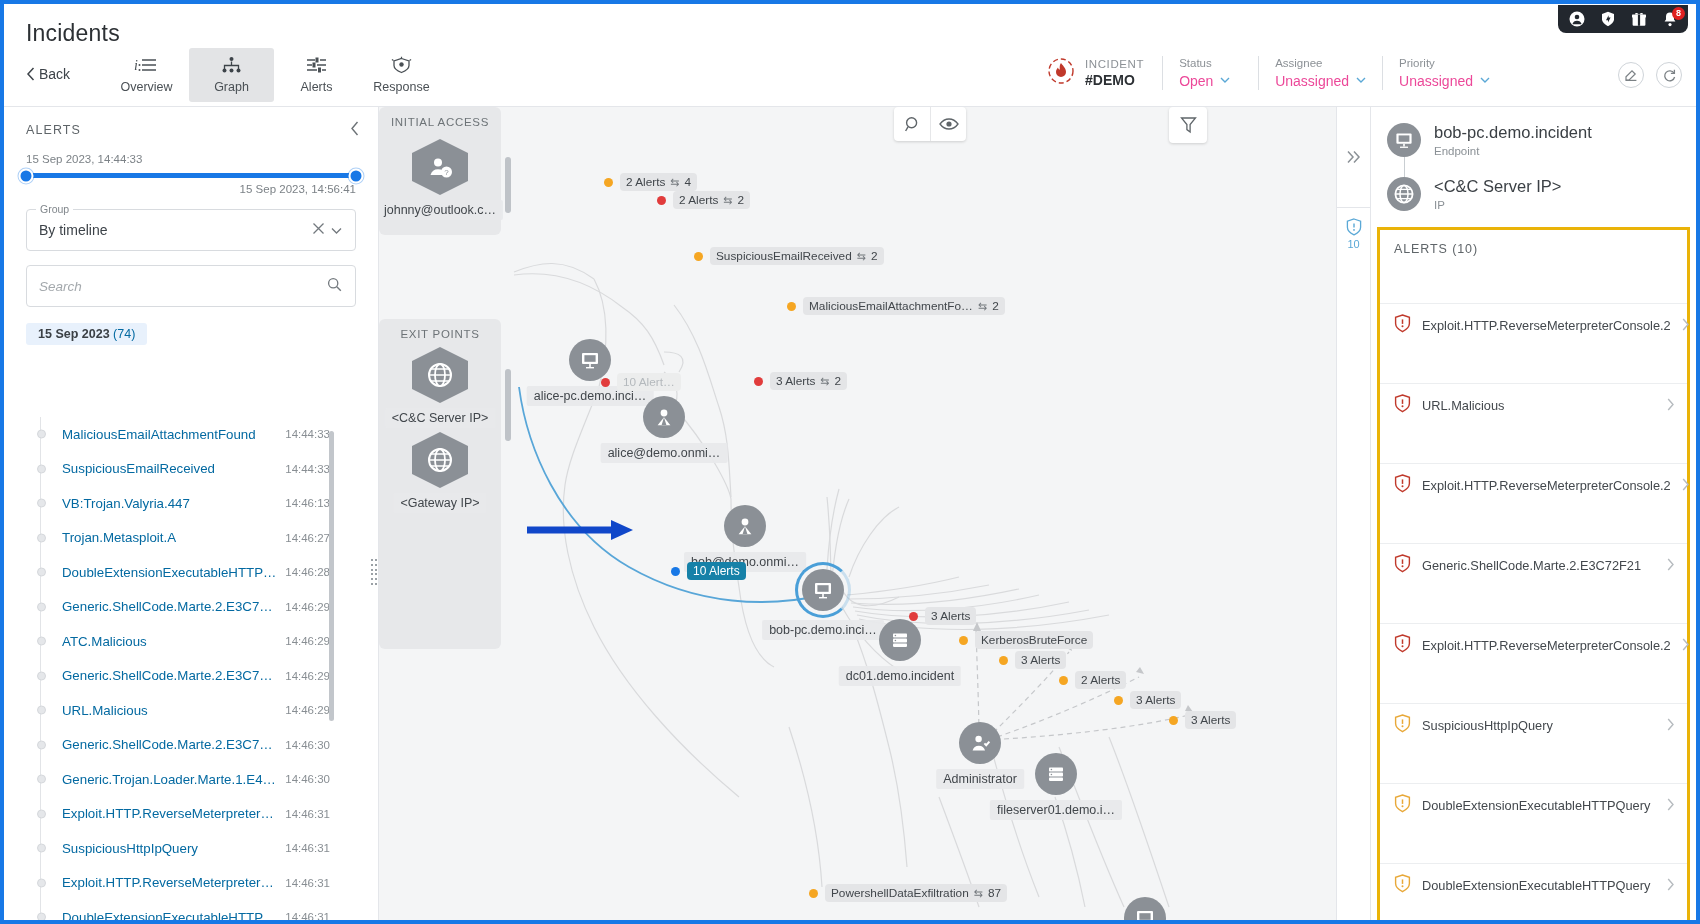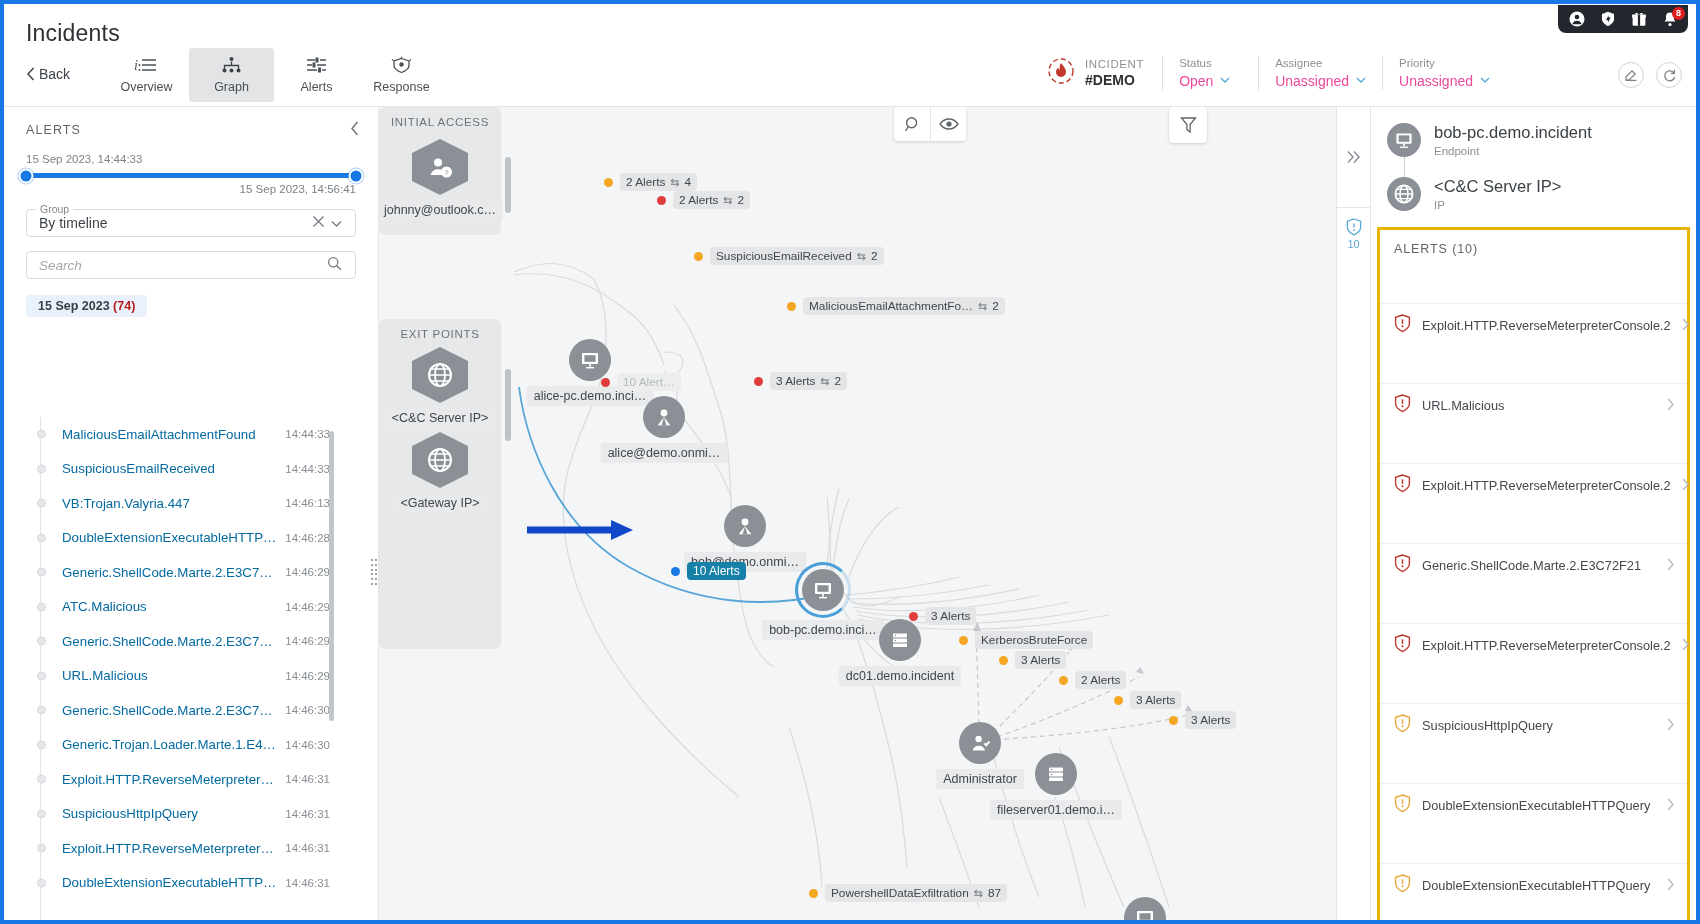--- a/index.html
+++ b/index.html
@@ -113,41 +113,41 @@
   }
   .sl-knob {
     position: absolute; top: 50%; width: 15px; height: 15px;
     background: #1878E6; border: 2px solid #fff; border-radius: 50%;
     transform: translate(-50%, -50%);
     box-shadow: 0 0 0 1px rgba(24,120,230,.35);
     cursor: pointer;
   }
 
   .field {
-    margin: 14px 22px 0; height: 28px;
+    margin: 14px 22px 0; height: 42px;
     border: 1px solid #d8dbdf; border-radius: 4px;
     position: relative; display: flex; align-items: center;
     padding: 0 10px 0 12px;
   }
   .field-legend {
     position: absolute; top: -7px; left: 9px; padding: 0 4px;
     background: #fff; font-size: 10.5px; color: #80868b;
   }
   .field-value { font-size: 14px; color: #3d4349; flex: 1; }
   .field-ico { color: #73797e; font-size: 14px; cursor: pointer; padding: 0 3px; }
   .search-field { margin-top: 14px; }
   .search-ph { font-size: 13.5px; color: #a4a9ad; font-style: italic; flex: 1; }
 
   .date-chip {
     margin: 16px 0 2px 22px; display: inline-block;
     background: #e8f1fc; color: #3b4045;
     padding: 4px 12px; border-radius: 3px; font-size: 12.5px;
   }
   .date-chip b { font-weight: bold; }
-  .date-chip span { color: #b91c1c; font-weight: bold; }
+  .date-chip span { color: #0369a1; }
 
   .alert-list {
     position: absolute; left: 0; right: 0; top: 310px; bottom: 0;
     overflow: hidden; padding-left: 30px;
   }
   .timeline-line {
     position: absolute; left: 36px; top: 0; bottom: 0; width: 1px;
     background: #e2e4e7;
   }
   .al-row {
@@ -527,20 +527,25 @@
           </div>
           <div class="al-row">
             <span class="al-dot"></span>
             <span class="al-name">SuspiciousEmailReceived</span>
             <span class="al-time">14:44:33</span>
           </div>
           <div class="al-row">
             <span class="al-dot"></span>
             <span class="al-name">VB:Trojan.Valyria.447</span>
             <span class="al-time">14:46:13</span>
+          </div>
+          <div class="al-row">
+            <span class="al-dot"></span>
+            <span class="al-name">Trojan.Metasploit.A</span>
+            <span class="al-time">14:46:27</span>
           </div>
           <div class="al-row">
             <span class="al-dot"></span>
             <span class="al-name">DoubleExtensionExecutableHTTPQuery</span>
             <span class="al-time">14:46:28</span>
           </div>
           <div class="al-row">
             <span class="al-dot"></span>
             <span class="al-name">Generic.ShellCode.Marte.2.E3C72F21</span>
             <span class="al-time">14:46:29</span>

